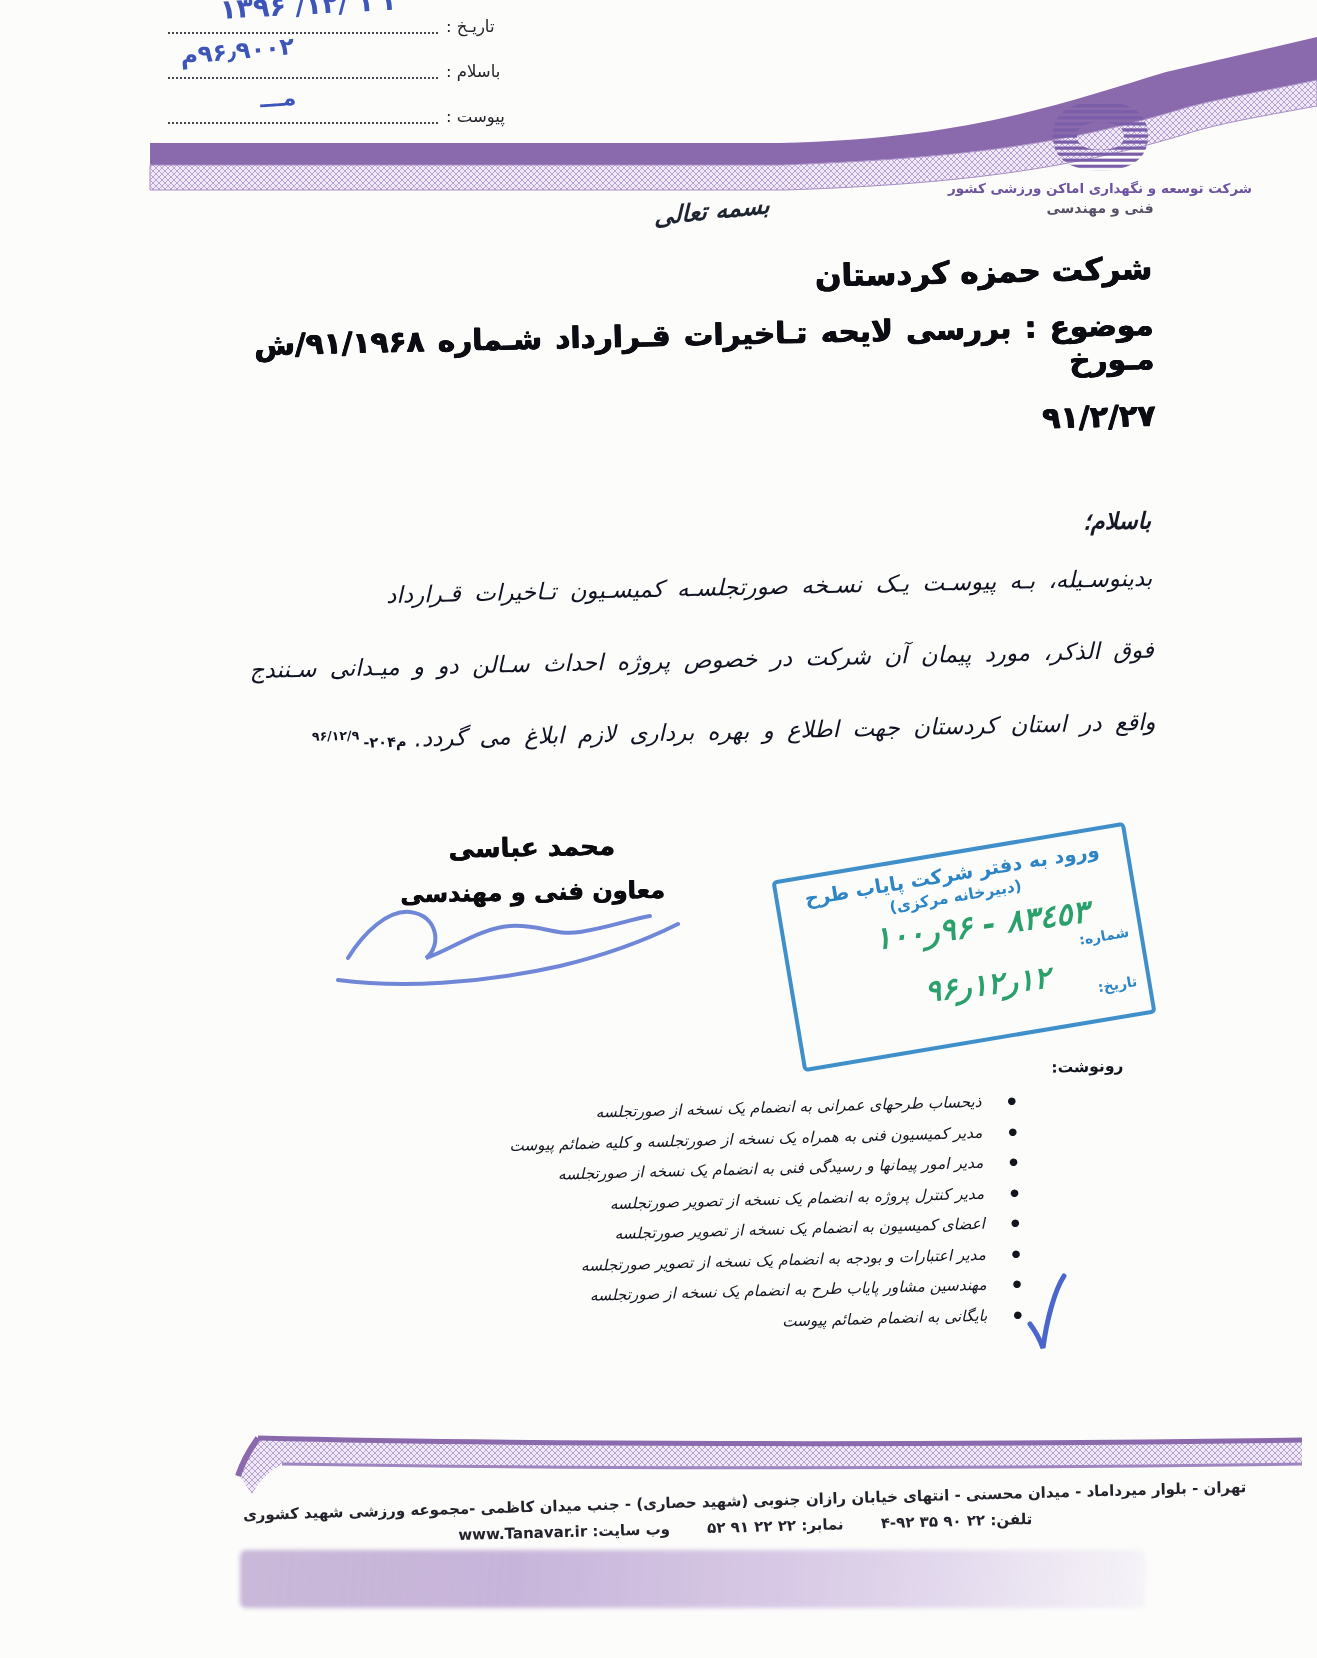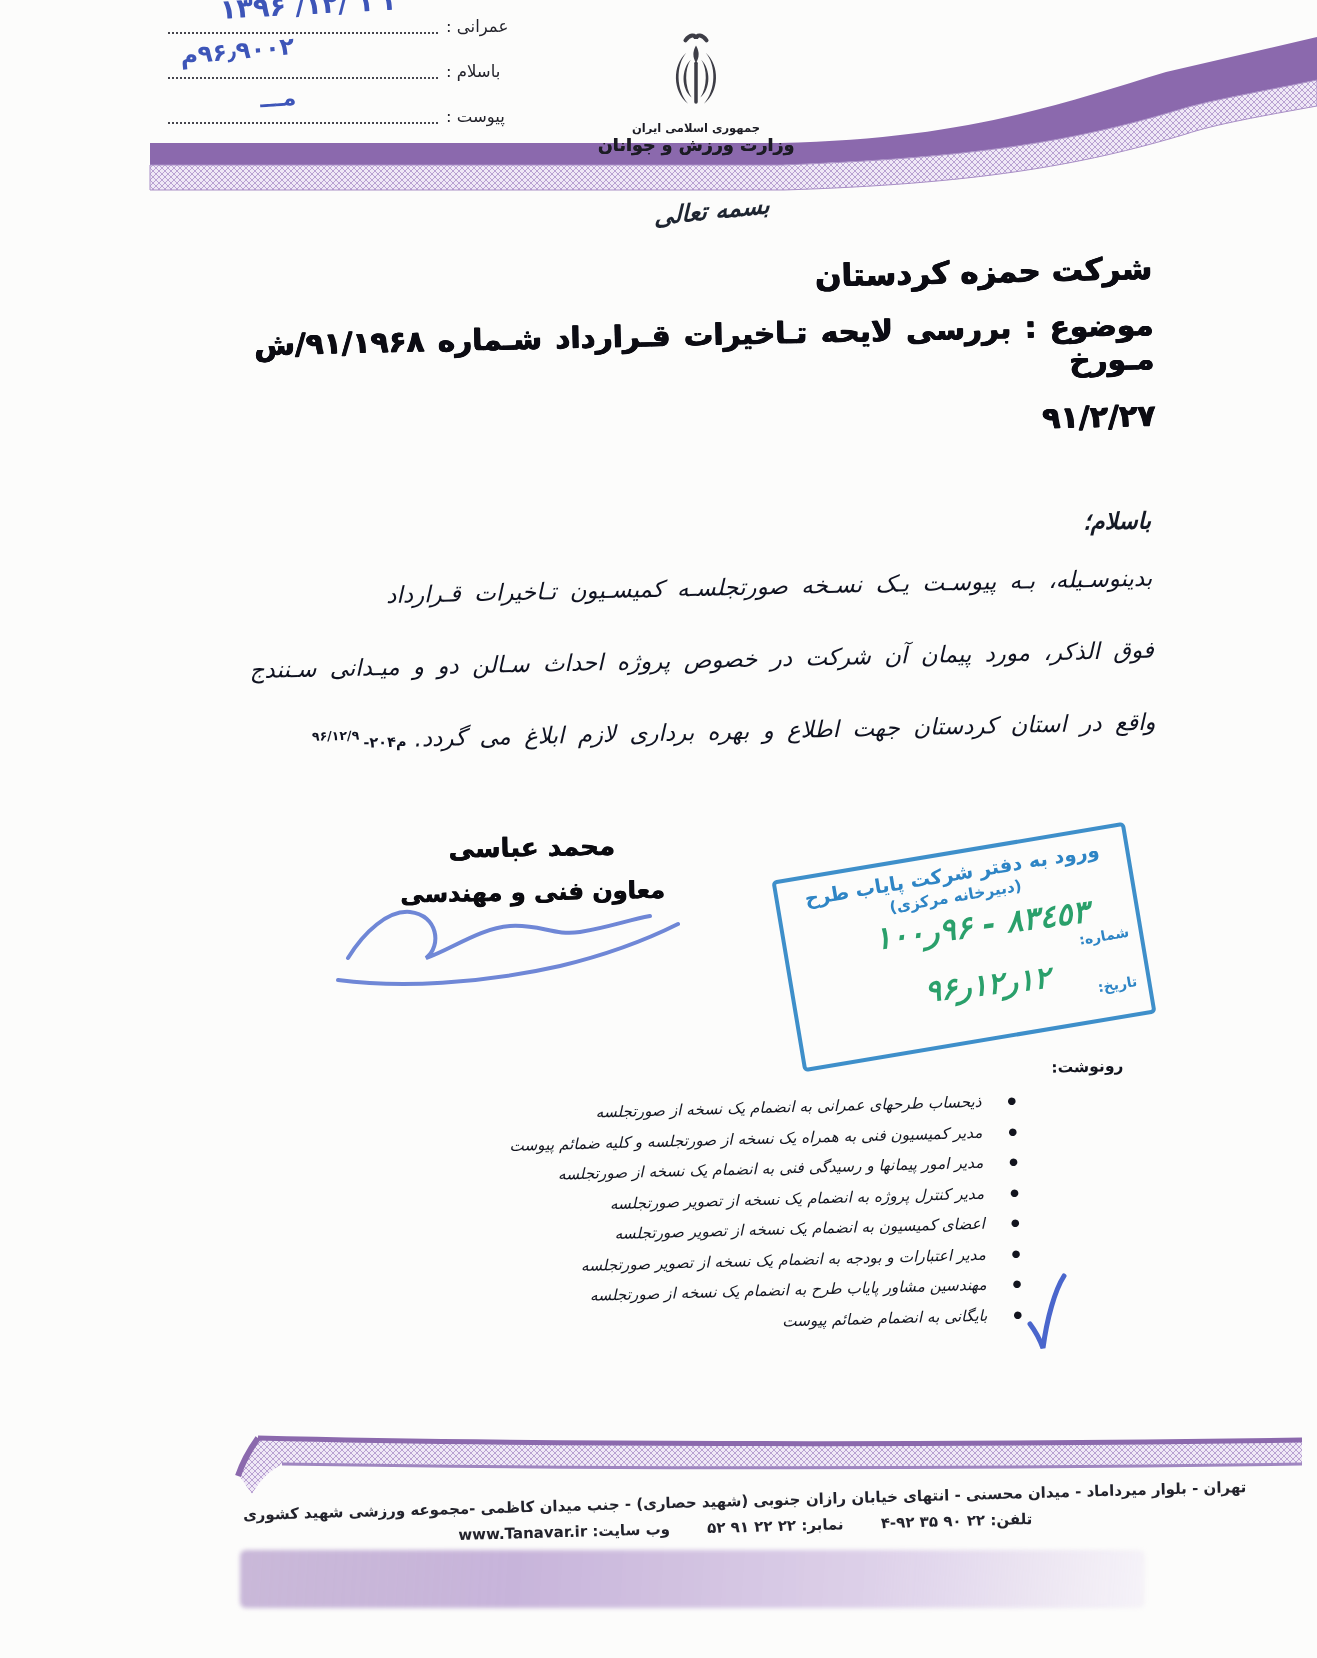--- a/index.html
+++ b/index.html
@@ -100,52 +100,50 @@
         <rect width="6" height="6" fill="#efe8f6"></rect>
         <path d="M0 0 L6 6 M6 0 L0 6" stroke="#b9a2d2" stroke-width="1"></path>
       </pattern>
     </defs>
     <path d="M150 143 L780 143 C965 139 1060 104 1166 72 L1317 37 L1317 80 C1270 90 1210 100 1178 110 C1072 142 970 158 782 165 L150 165 Z" fill="#8b69ad"></path>
     <path d="M150 165 L782 165 C970 158 1072 142 1178 110 C1210 100 1270 90 1317 80 L1317 106 C1262 116 1216 124 1186 134 C1080 166 972 184 784 190 L150 190 Z" fill="url(#xh1)" stroke="#a98fc6" stroke-width="1"></path>
   </svg>
 
   <div class="corner-fields">
     <div class="field-row">
-      <span class="field-label">عمرانی :</span>
+      <span class="field-label">تاریـخ :</span>
       <span class="dots"></span>
       <span class="hand hand-date" dir="ltr">۱۳۹۶ /۱۲/ ۱ ۲</span>
     </div>
     <div class="field-row">
       <span class="field-label">باسلام :</span>
       <span class="dots"></span>
       <span class="hand hand-number">۹۶٫۹۰۰۲م</span>
     </div>
     <div class="field-row">
       <span class="field-label">پیوست :</span>
       <span class="dots"></span>
       <span class="hand hand-attach">مـــ</span>
     </div>
   </div>
 
-  <div class="ministry">
-    <svg width="72" height="88" viewBox="0 0 80 100">
-      <path d="M28 14 C33 7 39 7 40 12 C41 7 47 7 52 14" fill="none" stroke="#3d3d46" stroke-width="4.5" stroke-linecap="round"></path>
-      <g fill="#3d3d46">
-        <path d="M40 20 C36 27 36 33 40 40 C44 33 44 27 40 20 Z"></path>
-        <rect x="38" y="38" width="4" height="48" rx="2"></rect>
-        <path d="M29 28 C13 42 13 72 31 86 C17 70 17 42 29 28 Z"></path>
-        <path d="M34 36 C23 47 23 69 35 79 C27 67 27 46 34 36 Z"></path>
-        <path d="M51 28 C67 42 67 72 49 86 C63 70 63 42 51 28 Z"></path>
-        <path d="M46 36 C57 47 57 69 45 79 C53 67 53 46 46 36 Z"></path>
-      </g>
+
+  <div class="org">
+    <svg width="105" height="76" viewBox="0 0 130 94">
+      <defs>
+        <pattern id="stripes" width="10" height="7.5" patternUnits="userSpaceOnUse">
+          <rect width="10" height="4" fill="#7b5ea9"></rect>
+        </pattern>
+      </defs>
+      <path fill-rule="evenodd" fill="url(#stripes)" d="M65 4 C104 4 124 20 124 47 C124 74 104 90 65 90 C26 90 6 74 6 47 C6 20 26 4 65 4 Z
+           M65 30 C84 30 94 36 94 47 C94 58 84 64 65 64 C46 64 36 58 36 47 C36 36 46 30 65 30 Z"></path>
     </svg>
-    <div class="country">جمهوری اسلامی ایران</div>
-    <div class="name">وزارت ورزش و جوانان</div>
-  </div>
-
+    <div class="org-name">شرکت توسعه و نگهداری اماکن ورزشی کشور</div>
+    <div class="org-dept">فنی و مهندسی</div>
+  </div>
 
   <div class="besmele">بسمه تعالی</div>
 
   <div class="heading">
     <div class="h-line h1">شرکت حمزه کردستان</div>
     <div class="h-line h2">موضوع : بررسی لایحه تـاخیرات قـرارداد شـماره ۹۱/۱۹۶۸/ش مـورخ</div>
     <div class="h-line h3">۹۱/۲/۲۷</div>
   </div>
 
   <div class="salutation">باسلام؛</div>

